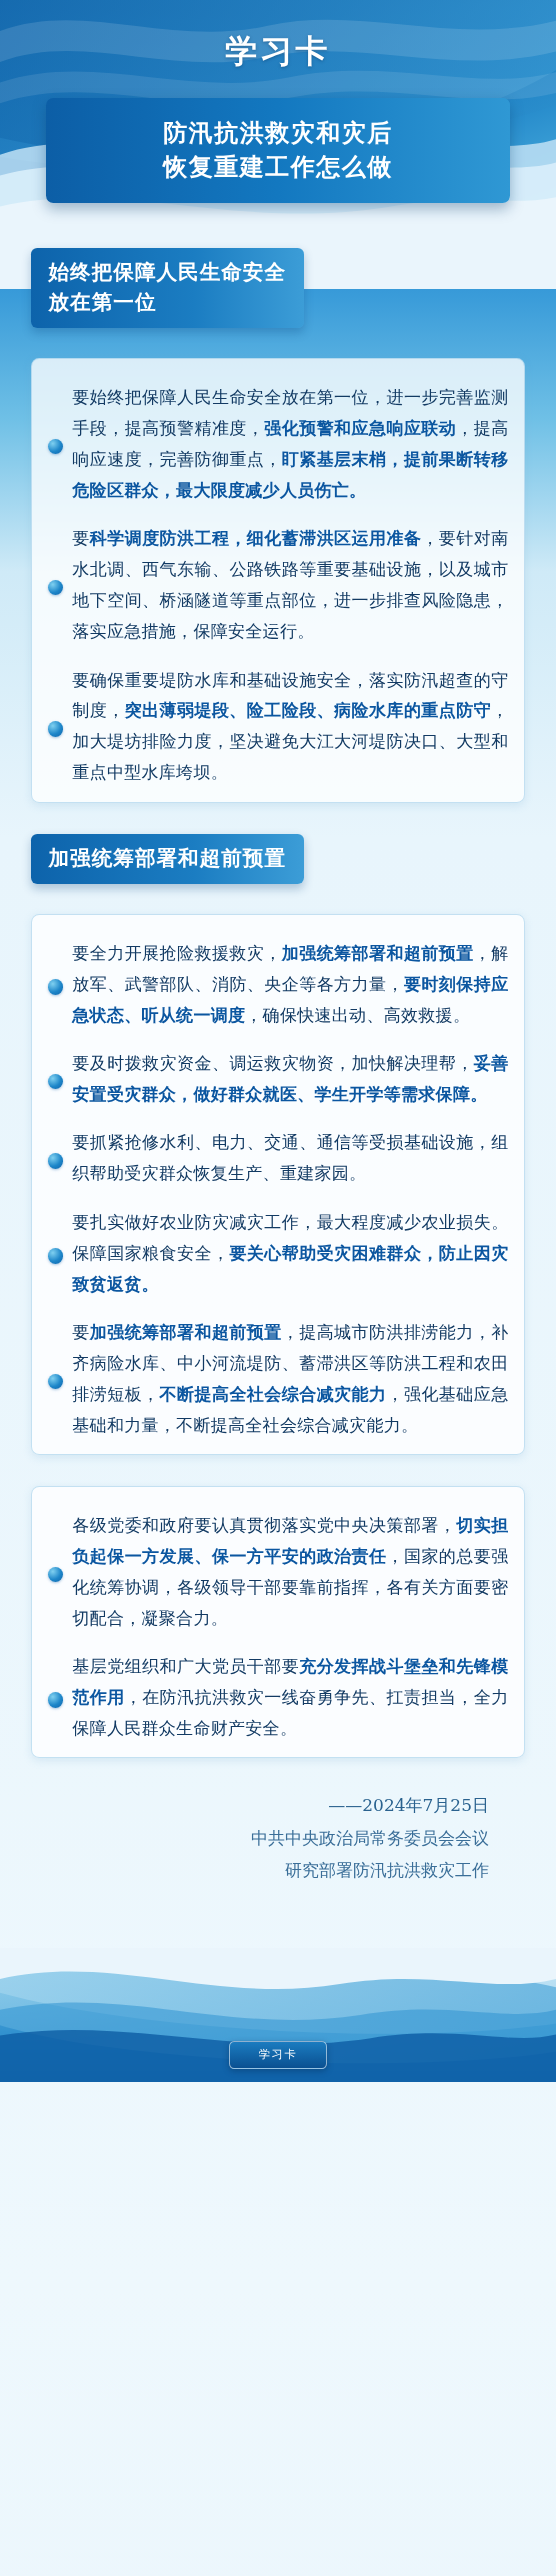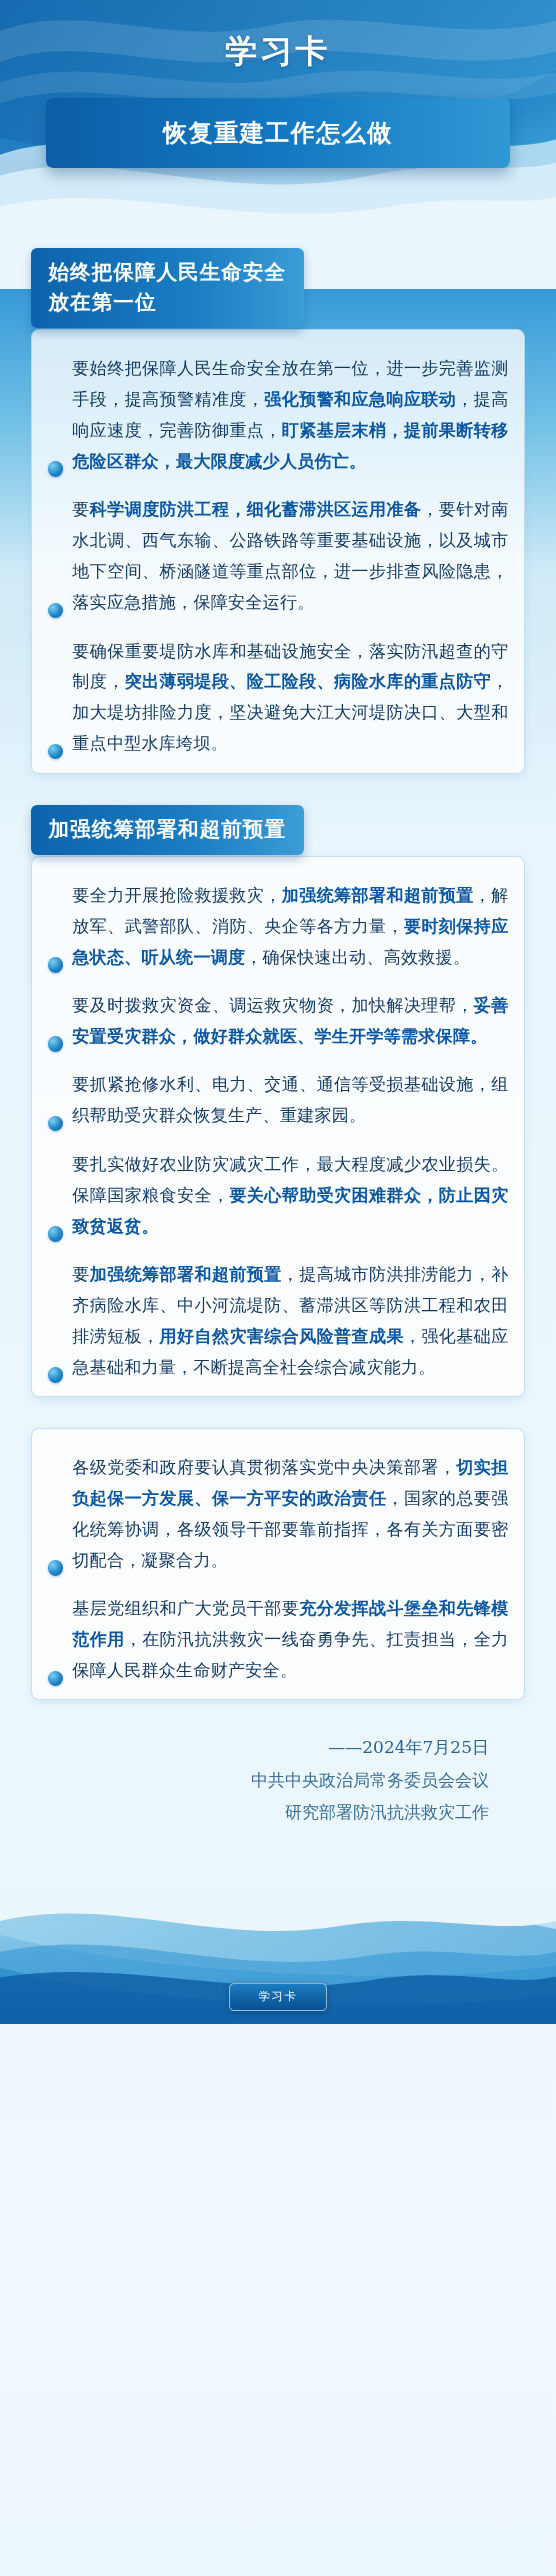--- a/index.html
+++ b/index.html
@@ -75,41 +75,41 @@
     margin: -41px 31px 0 31px;
     padding-bottom: 62px;
   }
   .section { margin-bottom: 31px; }
   .sec-head {
     display: inline-block;
     background: linear-gradient(90deg,#0d63ab 0%,#1b7dc2 60%,#3c9dd7 100%);
     border-radius: 6.2px;
     padding: 10.3px 17.5px;
     box-shadow: 0 4.1px 9.3px rgba(12,70,125,.28);
-    margin-bottom: 1px;
+    margin-bottom: 30px;
   }
   .sec-head span {
     display:block;
     color:#fff;
     font-family:"DejaVu Serif", serif;
     font-size: 20.6px;
     font-weight:700;
     line-height:1.45;
     letter-spacing: 1px;
   }
   .card {
     background: rgba(255,255,255,.78);
     border-radius: 8.2px;
     border: 0.5px solid rgba(150,200,232,.55);
     padding: 5.2px 15.5px 13.4px 15.5px;
     box-shadow: 0 2.1px 8.2px rgba(110,165,205,.18);
   }
   .para {
     display: flex;
-    align-items: flex-end;
+    align-items: center;
     margin-top: 17.5px;
   }
   .bullet {
     flex: 0 0 auto;
     width: 15.5px; height: 15.5px;
     border-radius: 50%;
     background: radial-gradient(circle at 32% 30%, #7fd0f0 0%, #1d86c9 55%, #0f62a9 100%);
     margin: 5.2px 9.3px 0 0;
     box-shadow: 0 1px 2.6px rgba(15,90,160,.35);
   }
@@ -174,20 +174,21 @@
       <path d="M0,400 C240,345 460,450 760,400 C900,375 1000,400 1080,382 L1080,560 L0,560 Z" fill="#eaf5fc"></path>
       <path d="M0,120 C160,60 330,150 520,110 C700,72 880,150 1080,100 L1080,40 C880,90 700,10 520,50 C330,92 160,0 0,60 Z" fill="#ffffff" opacity=".13"></path>
       <path d="M0,200 C180,140 360,230 560,190 C760,150 920,220 1080,180 L1080,140 C920,180 760,110 560,150 C360,190 180,100 0,160 Z" fill="#ffffff" opacity=".10"></path>
     </svg>
 
     <div class="logo-wrap">
       <span class="logo-text">学习卡</span>
     </div>
 
     <div class="title-banner">
+      <p>防汛抗洪救灾和灾后</p>
       <p>恢复重建工作怎么做</p>
     </div>
   </div>
 
   <div class="content">
 
     <div class="section">
       <div class="sec-head">
         <span>始终把保障人民生命安全</span>
         <span>放在第一位</span>
@@ -224,21 +225,21 @@
         <div class="para">
           <div class="bullet"></div>
           <div class="ptext">要抓紧抢修水利、电力、交通、通信等受损基础设施，组织帮助受灾群众恢复生产、重建家园。</div>
         </div>
         <div class="para">
           <div class="bullet"></div>
           <div class="ptext">要扎实做好农业防灾减灾工作，最大程度减少农业损失。保障国家粮食安全，<b>要关心帮助受灾困难群众，防止因灾致贫返贫。</b></div>
         </div>
         <div class="para">
           <div class="bullet"></div>
-          <div class="ptext">要<b>加强统筹部署和超前预置</b>，提高城市防洪排涝能力，补齐病险水库、中小河流堤防、蓄滞洪区等防洪工程和农田排涝短板，<b>用好自然灾害综合风险普查成果</b>，强化基础应急基础和力量，不断提高全社会综合减灾能力。</div>
+          <div class="ptext">要<b>加强统筹部署和超前预置</b>，提高城市防洪排涝能力，补齐病险水库、中小河流堤防、蓄滞洪区等防洪工程和农田排涝短板，<b>不断提高全社会综合减灾能力</b>，强化基础应急基础和力量，不断提高全社会综合减灾能力。</div>
         </div>
       </div>
     </div>
 
     <div class="section">
       <div class="card">
         <div class="para">
           <div class="bullet"></div>
           <div class="ptext">各级党委和政府要认真贯彻落实党中央决策部署，<b>切实担负起保一方发展、保一方平安的政治责任</b>，国家的总要强化统筹协调，各级领导干部要靠前指挥，各有关方面要密切配合，凝聚合力。</div>
         </div>

